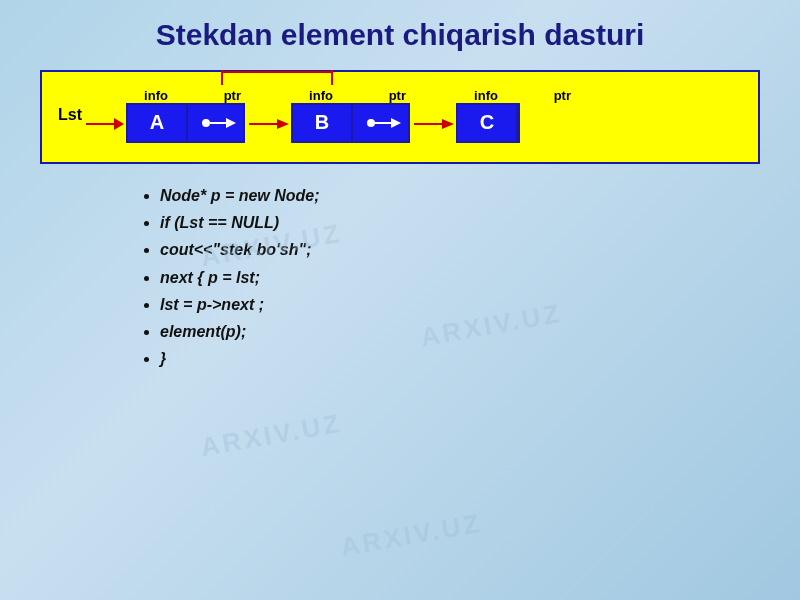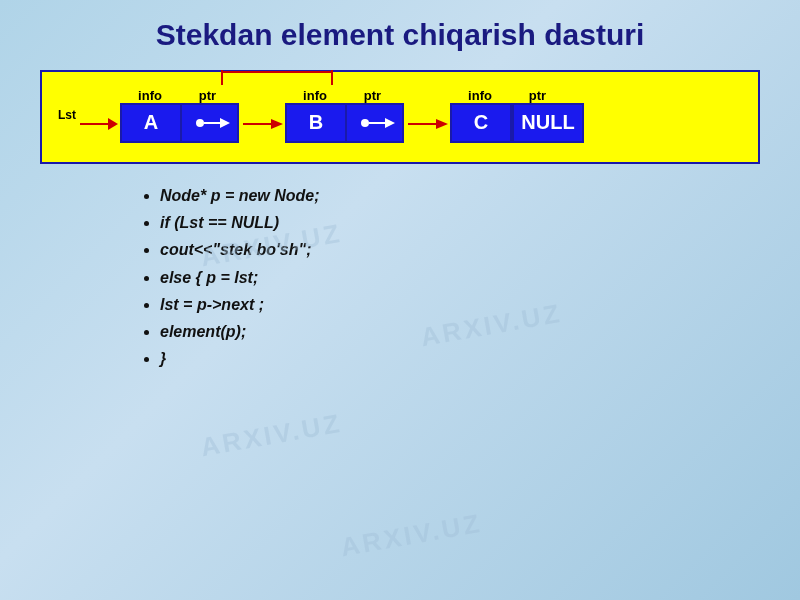--- a/index.html
+++ b/index.html
@@ -35,21 +35,21 @@
       position: relative;
     }
 
     .diagram-inner {
       display: flex;
       align-items: center;
       position: relative;
     }
 
     .lst-label {
-      font-size: 12px;
+      font-size: 16px;
       font-weight: bold;
       color: #000;
       margin-right: 4px;
     }
 
     .node-block {
       display: flex;
       flex-direction: column;
       align-items: flex-start;
       margin-right: 2px;
@@ -64,21 +64,21 @@
       width: 100%;
     }
 
     .node-label-info {
       width: 60px;
       text-align: center;
     }
 
     .node-label-ptr {
       width: 55px;
-      text-align: center;
+      text-align: right;
     }
 
     .node-cells {
       display: flex;
       border: 2.5px solid #1a1aaa;
     }
 
     .cell-info {
       width: 60px;
       height: 36px;
@@ -221,39 +221,38 @@
         </svg>
       </div>
 
       <div class="node-block">
         <div class="node-labels">
           <span class="node-label-info">info</span>
           <span class="node-label-ptr">ptr</span>
         </div>
         <div class="node-cells">
           <div class="cell-info">C</div>
-          <div class="cell-null">NULL</div>
         </div>
       </div>
 
     </div>
 
     <svg style="position:absolute; top:-2px; left:60px; pointer-events:none;" width="660" height="30">
 
       <line x1="120" y1="2" x2="230" y2="2" stroke="#cc0000" stroke-width="2"></line>
       <line x1="120" y1="0" x2="120" y2="15" stroke="#cc0000" stroke-width="2"></line>
       <line x1="230" y1="0" x2="230" y2="15" stroke="#cc0000" stroke-width="2"></line>
     </svg>
 
   </div>
 </div>
 
 <div class="code-section">
   <ul class="code-list">
     <li><span>Node* p = new Node;</span></li>
     <li><span>if (Lst == NULL)</span></li>
     <li><span>cout&lt;&lt;"stek bo'sh";</span></li>
-    <li><span>else { p = lst;</span></li>
+    <li><span>next { p = lst;</span></li>
     <li><span>lst = p-&gt;next ;</span></li>
     <li><span>element(p);</span></li>
     <li><span>}</span></li>
   </ul>
 </div>
 
 </body></html>

